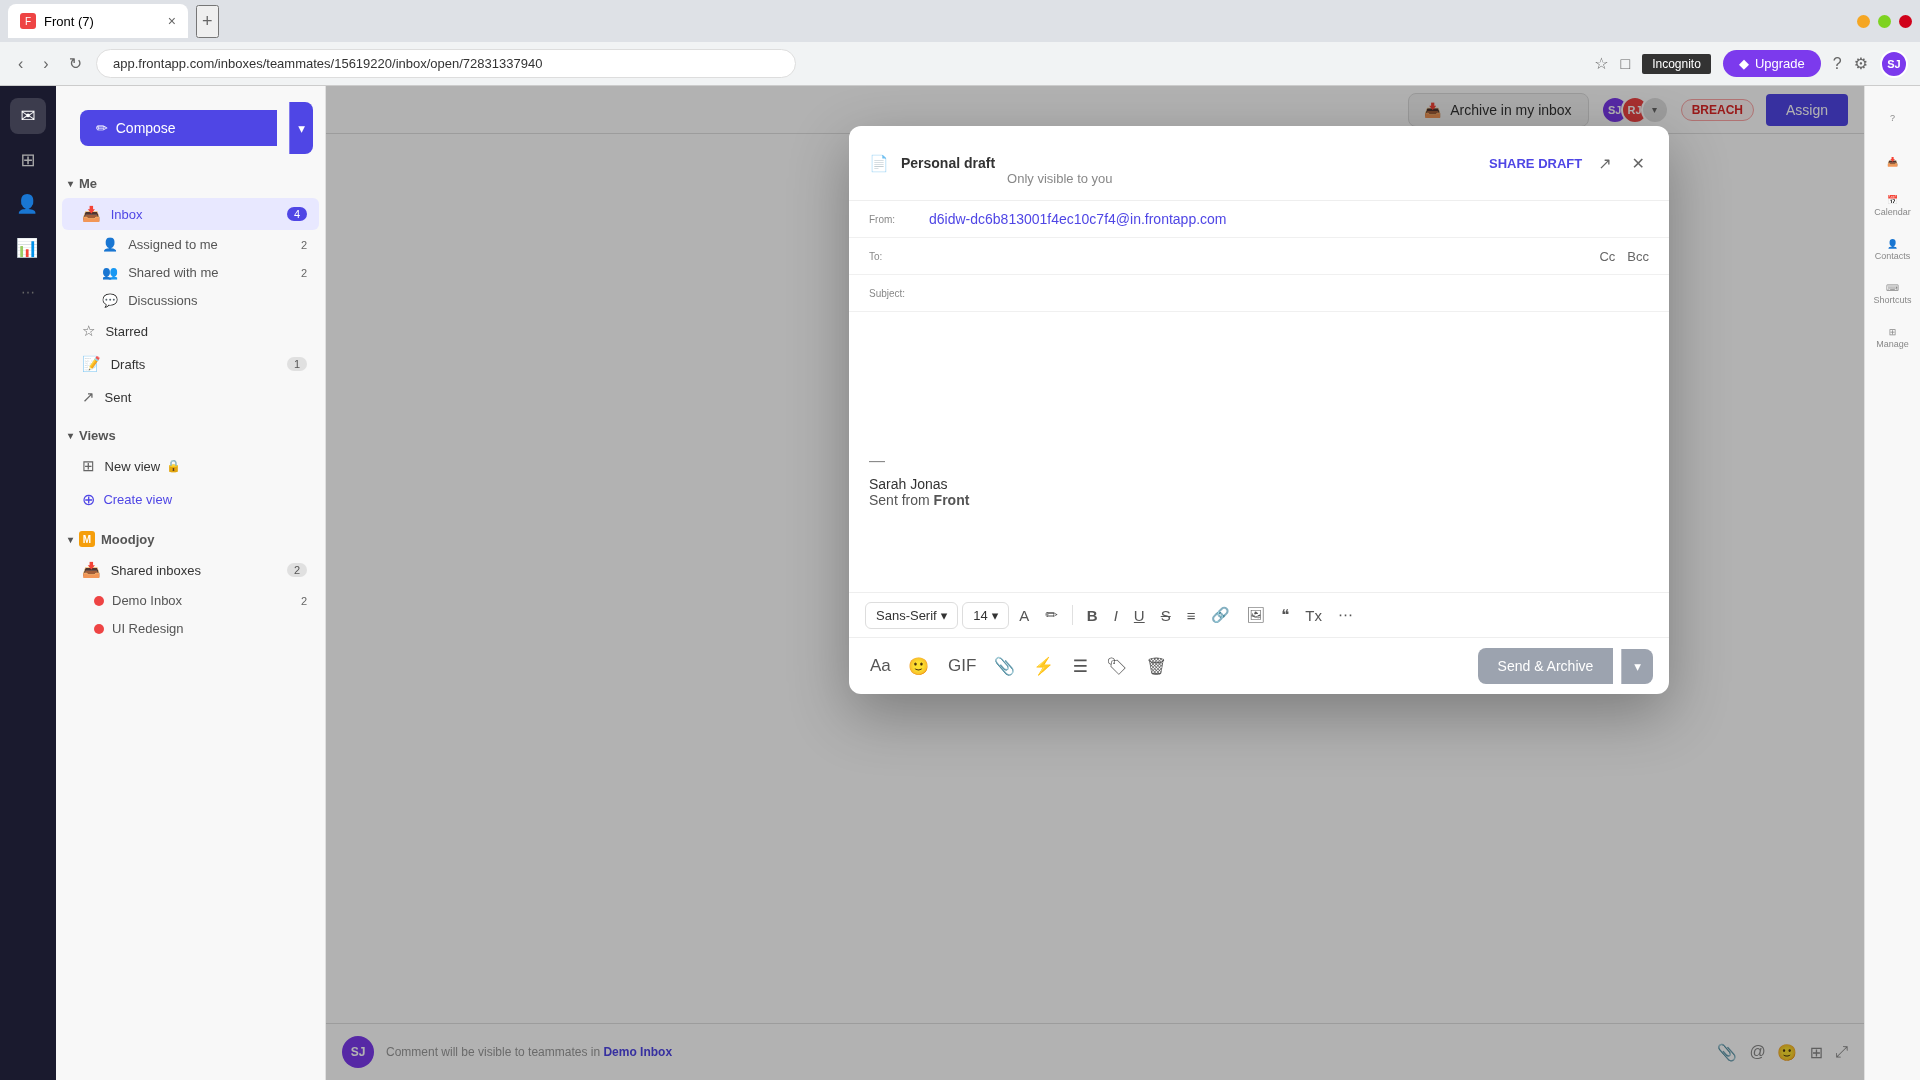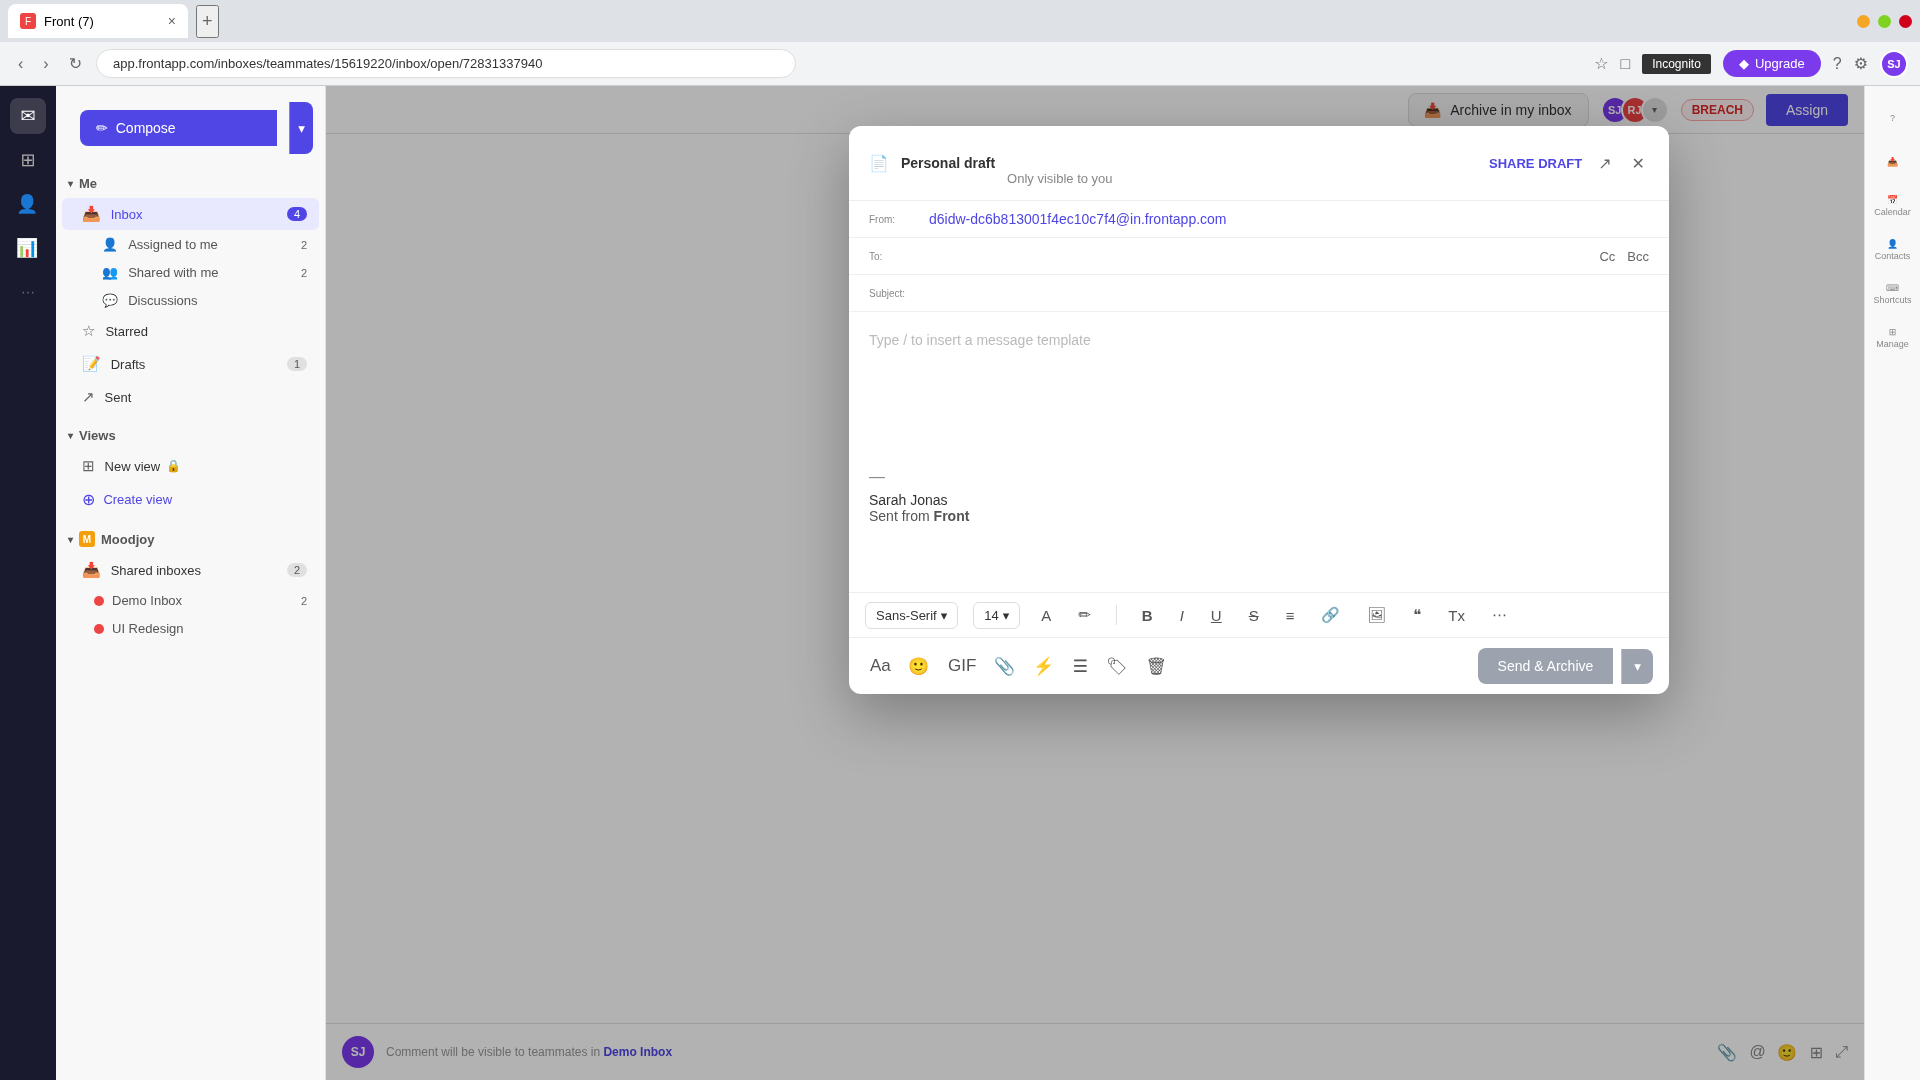--- a/index.html
+++ b/index.html
@@ -96,21 +96,21 @@
     .field-actions { display: flex; gap: 12px; color: #666; font-size: 13px; cursor: pointer; }
 
     .modal-body { padding: 20px; min-height: 280px; }
     .body-placeholder { color: #bbb; font-size: 14px; }
     .signature-divider { color: #888; margin: 12px 0 6px; }
     .signature-name { font-size: 14px; color: #333; }
     .signature-sent { font-size: 14px; color: #555; }
     .signature-sent strong { font-weight: 700; }
 
     
-    .compose-toolbar { border-top: 1px solid #eee; padding: 8px 16px; display: flex; align-items: center; gap: 15px; }
+    .compose-toolbar { border-top: 1px solid #eee; padding: 8px 16px; display: flex; align-items: center; gap: 4px; }
     .font-select { border: 1px solid #ddd; border-radius: 6px; padding: 5px 10px; font-size: 13px; color: #333; background: white; cursor: pointer; display: flex; align-items: center; gap: 4px; }
     .size-select { border: 1px solid #ddd; border-radius: 6px; padding: 5px 10px; font-size: 13px; color: #333; background: white; cursor: pointer; display: flex; align-items: center; gap: 4px; }
     .toolbar-divider { width: 1px; height: 20px; background: #e0e0e0; margin: 0 4px; }
     .toolbar-btn { background: none; border: none; cursor: pointer; color: #555; font-size: 15px; padding: 5px 6px; border-radius: 4px; }
     .toolbar-btn.bold { font-weight: 900; }
 
     .compose-bottom-bar { border-top: 1px solid #eee; padding: 10px 16px; display: flex; align-items: center; gap: 8px; }
     .bottom-btn { background: none; border: none; cursor: pointer; color: #555; font-size: 17px; padding: 5px; border-radius: 4px; }
     .send-archive-btn { margin-left: auto; background: #9ca3af; color: white; border: none; border-radius: 8px 0 0 8px; padding: 10px 20px; font-size: 14px; cursor: pointer; }
     .send-dropdown-btn { background: #9ca3af; color: white; border: none; border-left: 1px solid rgba(255,255,255,0.3); border-radius: 0 8px 8px 0; padding: 10px 12px; cursor: pointer; }
@@ -320,21 +320,20 @@
           <span>Bcc</span>
         </div>
       </div>
 
       <div class="modal-field">
         <span class="field-label">Subject:</span>
         <input type="text" style="border: none; outline: none; flex: 1 1 0%; font-size: 14px;">
       </div>
 
       <div class="modal-body">
-        <div class="body-placeholder">Type / to insert a message template</div>
         <div style="margin-top: 120px;">
           <div class="signature-divider">—</div>
           <div class="signature-name">Sarah Jonas</div>
           <div class="signature-sent">
             <span>Sent from</span>
             <strong>Front</strong>
           </div>
         </div>
       </div>
 

